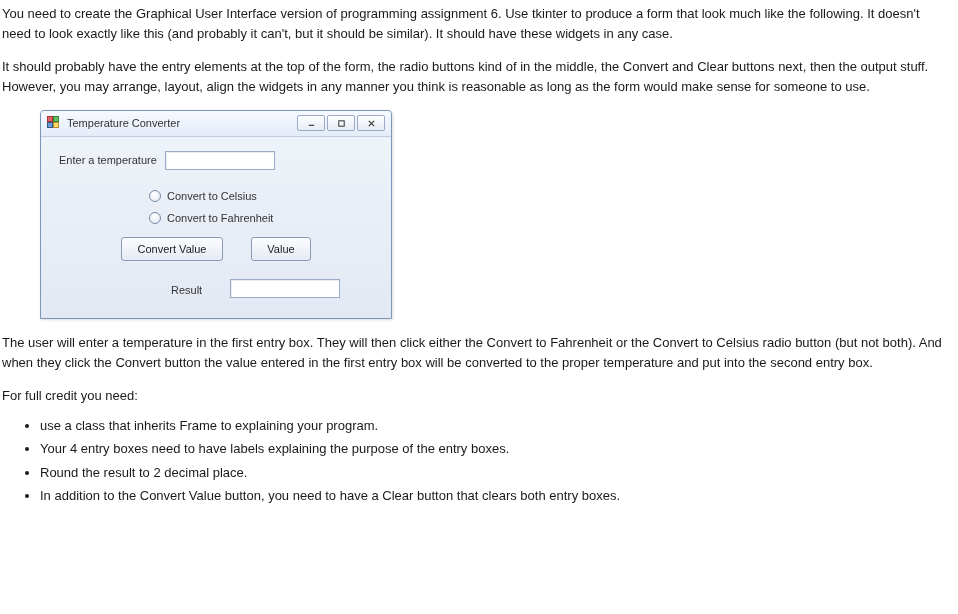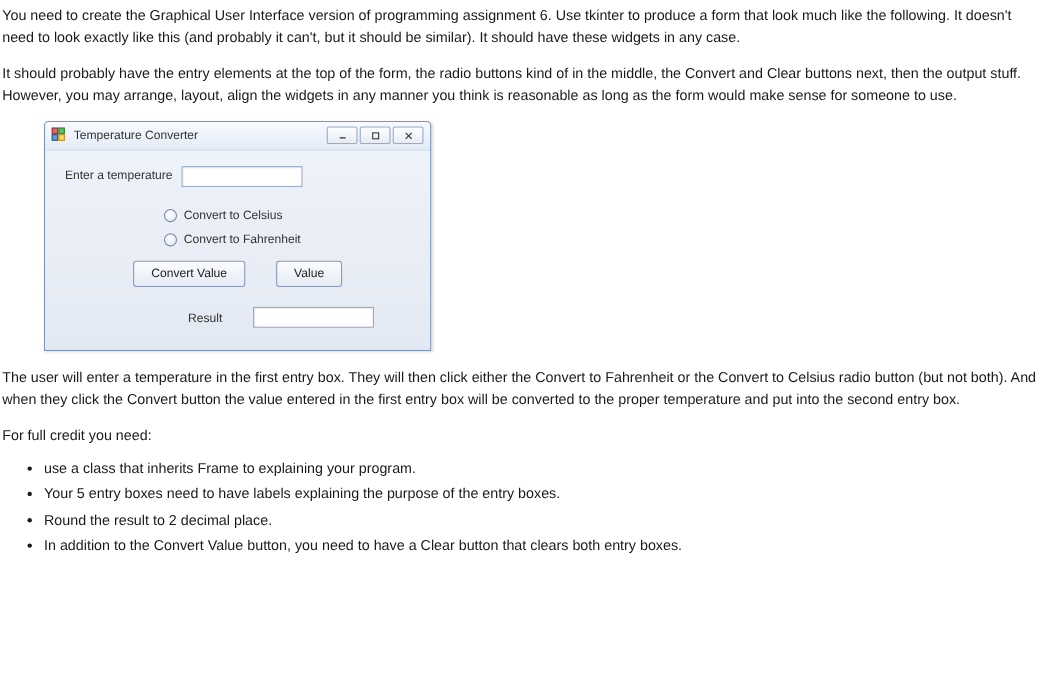--- a/index.html
+++ b/index.html
@@ -158,17 +158,17 @@
     </div>
 
   </div>
 </div>
 
 <div class="assignment-text">
   <p>The user will enter a temperature in the first entry box. They will then click either the Convert to Fahrenheit or the Convert to Celsius radio button (but not both). And when they click the Convert button the value entered in the first entry box will be converted to the proper temperature and put into the second entry box.</p>
   <p class="credit-heading">For full credit you need:</p>
   <ul class="credit">
     <li>use a class that inherits Frame to explaining your program.</li>
-    <li>Your 5 entry boxes need to have labels explaining the purpose of the entry boxes.</li>
+    <li>Your 4 entry boxes need to have labels explaining the purpose of the entry boxes.</li>
     <li>Round the result to 2 decimal place.</li>
     <li>In addition to the Convert Value button, you need to have a Clear button that clears both entry boxes.</li>
   </ul>
 </div>
 
 </body></html>

